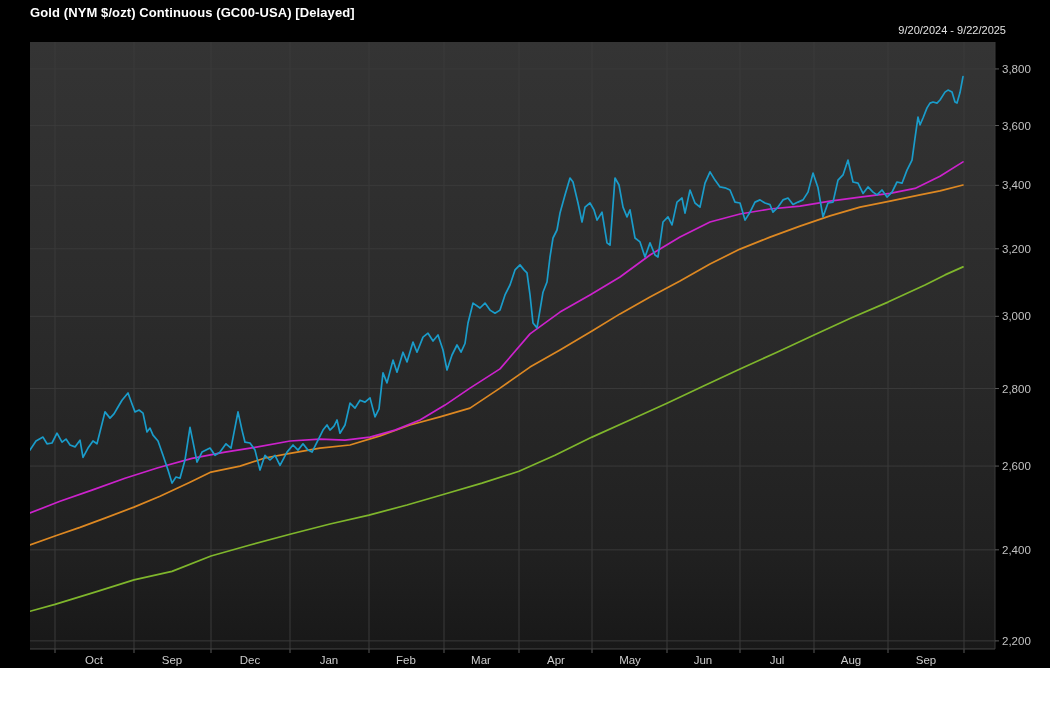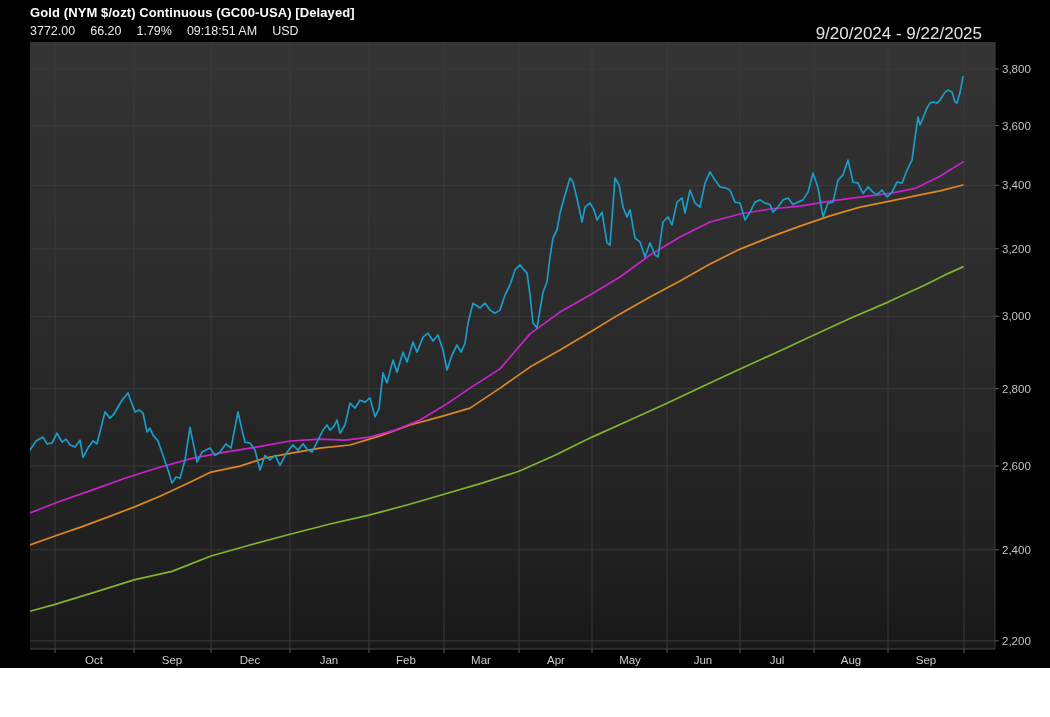--- a/index.html
+++ b/index.html
@@ -1,44 +1,37 @@
 <!DOCTYPE html>
 <html><head>
 <meta charset="utf-8">
 <style>
   html,body{margin:0;padding:0;background:#ffffff;}
   #stage{position:relative;width:1050px;height:717px;background:#ffffff;overflow:hidden;
          font-family:"Liberation Sans", sans-serif;}
   #widget{position:absolute;left:0;top:0;width:1050px;height:668px;background:#000000;}
   .hdr-title{position:absolute;left:30px;top:5px;font-size:13px;font-weight:bold;color:#ffffff;letter-spacing:.1px;}
   .hdr-quote{position:absolute;left:30px;top:24px;font-size:12.5px;color:#e8e8e8;display:flex;gap:15px;}
-  .hdr-range{position:absolute;right:68px;top:24px;font-size:17px;color:#e2e2e2;}
+  .hdr-range{position:absolute;right:44px;top:24px;font-size:11px;color:#e2e2e2;}
   #legend{position:absolute;left:28px;top:43px;display:flex;align-items:center;gap:14px;z-index:5;}
   .leg-item{display:flex;align-items:center;gap:6px;cursor:pointer;}
   .leg-swatch{width:17px;height:3px;border-radius:1px;}
   .leg-label{font-size:11.5px;color:#c9c9c9;}
   #chart-svg{position:absolute;left:0;top:0;}
   .x-axis-label{position:absolute;transform:translateX(-50%);font-size:11.5px;color:#cccccc;top:654px;}
   .y-axis-label{position:absolute;left:1002px;transform:translateY(-50%);font-size:11.5px;color:#c2c2c2;}
 </style>
 </head>
 <body>
 
 <div id="stage">
   <div id="widget">
 
     <div class="hdr-title">Gold (NYM $/ozt) Continuous (GC00-USA) [Delayed]</div>
 
-    <div class="hdr-quote">
-      <span>3772.00</span>
-      <span>66.20</span>
-      <span>1.79%</span>
-      <span>09:18:51 AM</span>
-      <span>USD</span>
-    </div>
 
     <div class="hdr-range">9/20/2024 - 9/22/2025</div>
 
 
     <svg id="chart-svg" width="1050" height="668">
         <defs>
           <linearGradient id="bgGrad" x1="0" y1="0" x2="0" y2="1">
             <stop offset="0%" stop-color="#343434"></stop>
             <stop offset="45%" stop-color="#2b2b2b"></stop>
             <stop offset="85%" stop-color="#202020"></stop>

